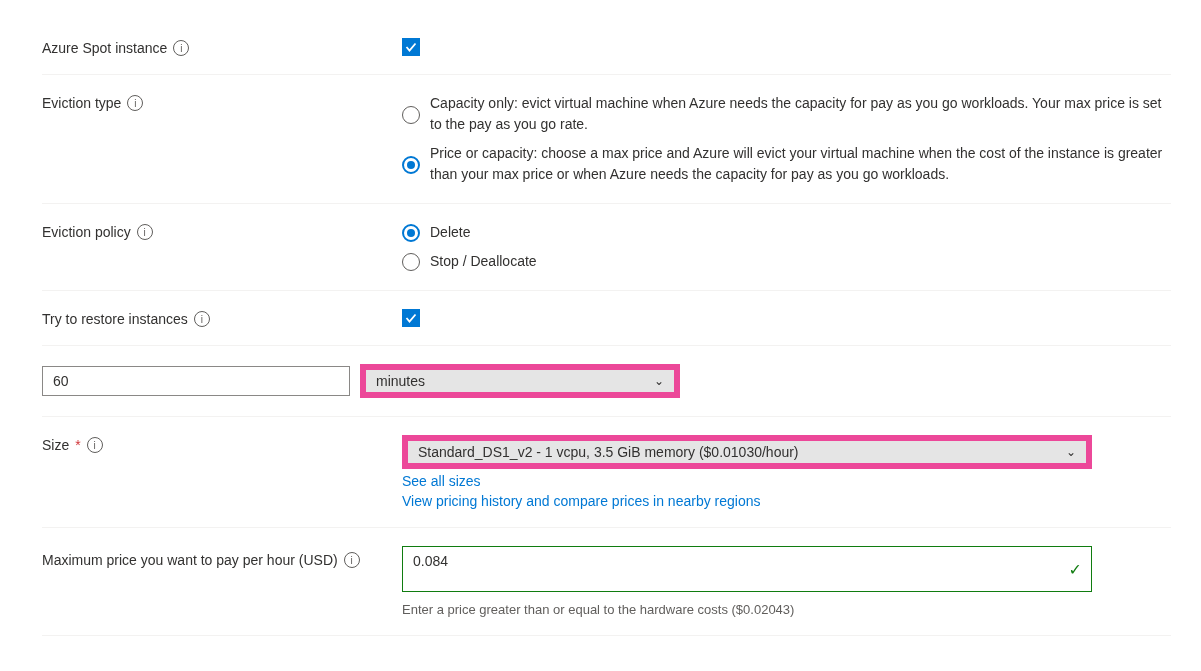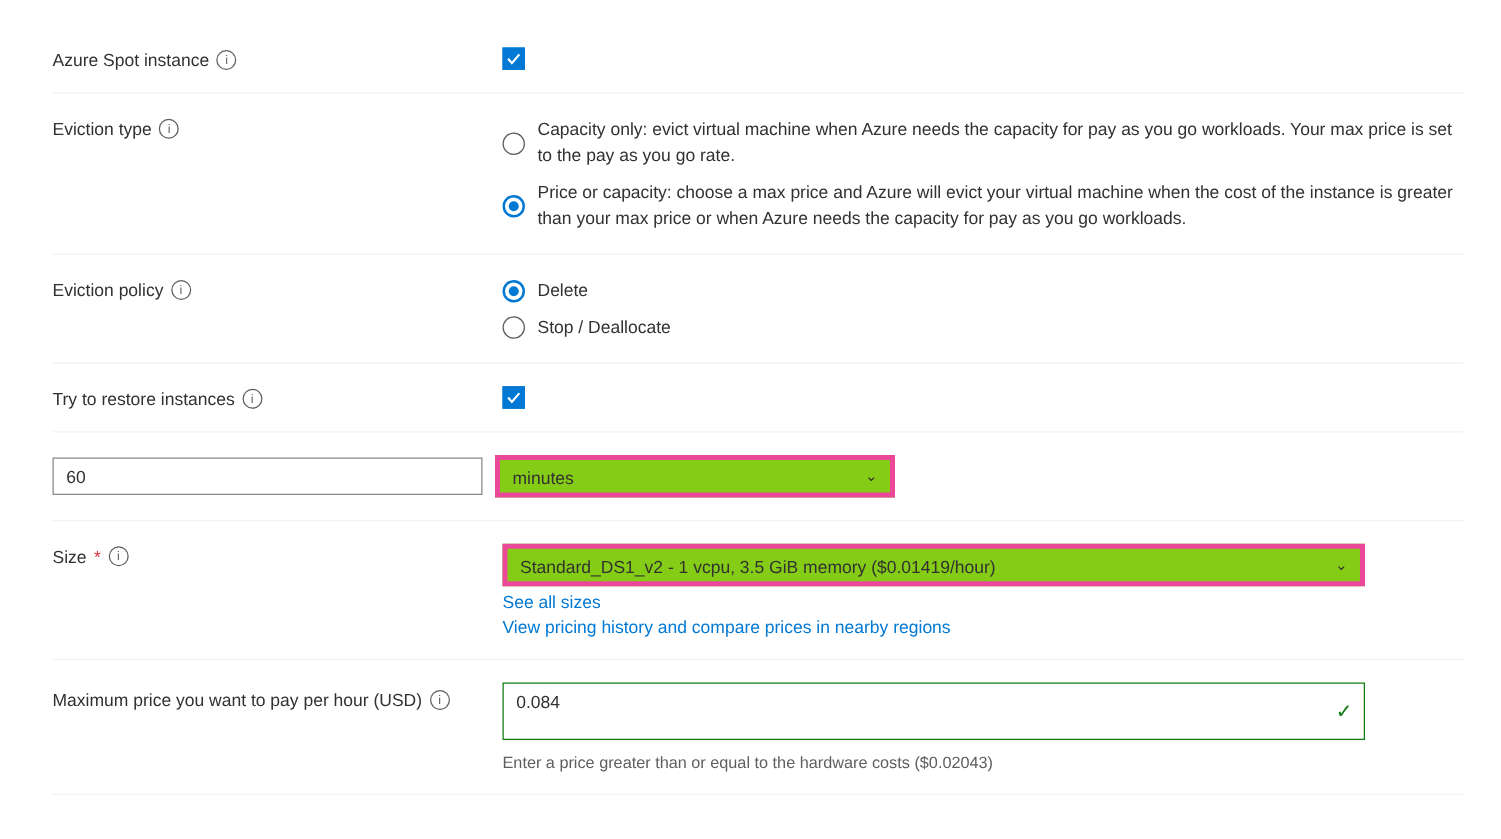--- a/index.html
+++ b/index.html
@@ -113,38 +113,38 @@
       line-height: 1.5;
     }
 
     
     .text-input {
       border: 1px solid #8a8886;
       padding: 6px 10px;
       font-size: 14px;
       color: #323130;
       outline: none;
-      width: 344px;
+      width: 308px;
     }
 
     .inline-inputs {
       display: flex;
       gap: 10px;
       align-items: center;
     }
 
     
     .select-dropdown {
-      border: 4px solid #ec4899;
+      border: 6px solid #ec4899;
       padding: 6px 10px;
       font-size: 14px;
       color: #323130;
-      background: #84cc16;
-      display: flex;
-      align-items: flex-start;
+      background: #e5e5e5;
+      display: flex;
+      align-items: center;
       justify-content: space-between;
       cursor: pointer;
       width: 320px;
       height: 34px;
     }
 
     .select-dropdown-wide {
       width: 690px;
     }
 
@@ -275,21 +275,21 @@
 </div>
 
 <div class="form-row">
   <div class="form-label">
     <span>Size</span>
     <span class="required" title="true">*</span>
     <span class="info-icon">i</span>
   </div>
   <div class="form-control size-row">
     <div class="select-dropdown select-dropdown-wide">
-      <span>Standard_DS1_v2 - 1 vcpu, 3.5 GiB memory ($0.01419/hour)</span>
+      <span>Standard_DS1_v2 - 1 vcpu, 3.5 GiB memory ($0.01030/hour)</span>
       <span class="chevron-down">⌄</span>
     </div>
     <a class="azure-link">See all sizes</a>
     <a class="azure-link">View pricing history and compare prices in nearby regions</a>
   </div>
 </div>
 
 <div class="form-row">
   <div class="form-label" style="align-items: flex-start; padding-top: 6px;">
     <span>Maximum price you want to pay per hour (USD)</span>

